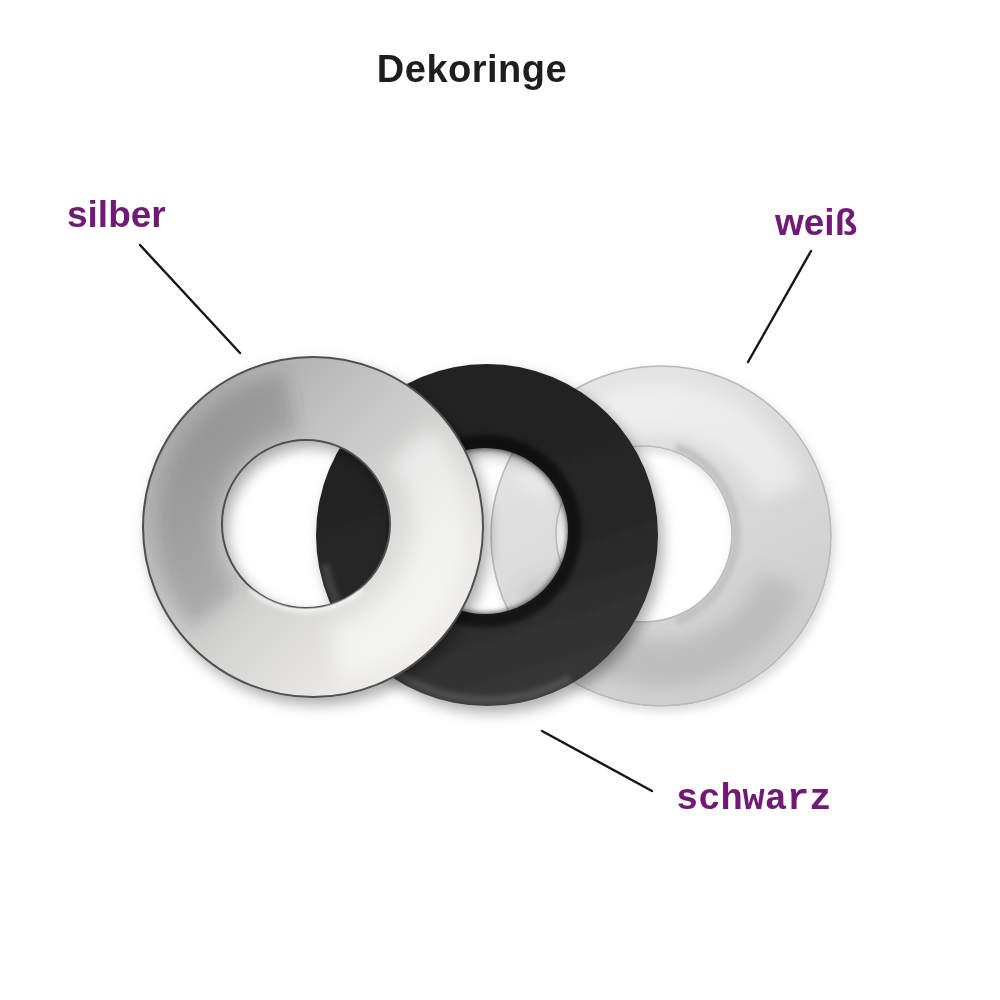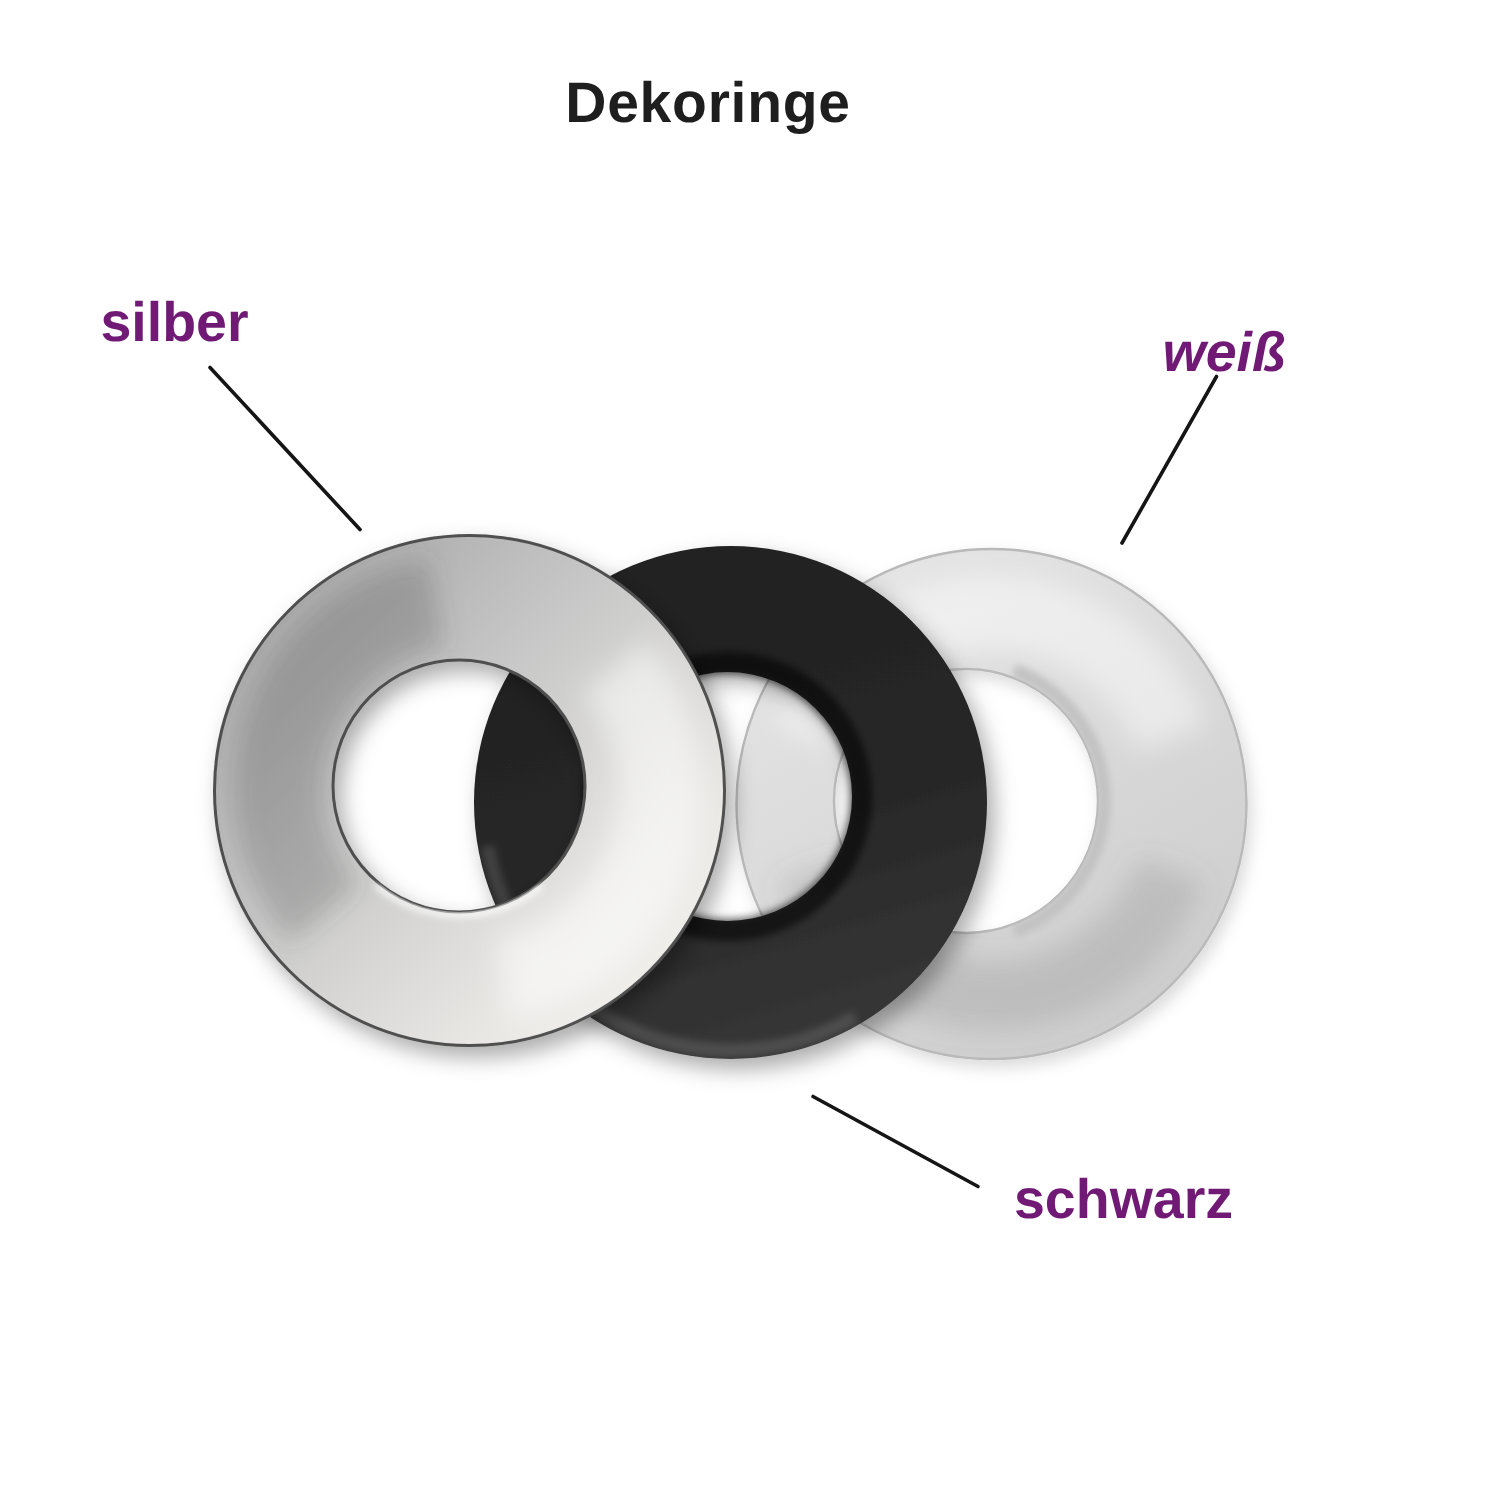--- a/index.html
+++ b/index.html
@@ -6,22 +6,22 @@
   body{width:1000px;height:1000px;overflow:hidden;
        font-family:"Liberation Sans","DejaVu Sans",sans-serif;}
   .stage{position:relative;width:1000px;height:1000px;background:#ffffff;}
   .stage svg{position:absolute;left:0;top:0;}
   .title{position:absolute;left:472px;top:50px;transform:translateX(-50%);
          font-size:38px;font-weight:700;line-height:1;color:#1e1e1e;
          letter-spacing:.5px;white-space:nowrap;}
   .callout-label{position:absolute;font-size:37px;font-weight:700;line-height:1;
                  color:#701a75;white-space:nowrap;}
   .label-silber{left:67px;top:196px;}
-  .label-weiss{left:775px;top:216px;font-style:italic;}
-  .label-schwarz{left:676px;top:781px;}
+  .label-weiss{left:775px;top:204px;}
+  .label-schwarz{left:676px;top:781px;font-family:Liberation Mono, monospace;}
 </style>
 </head>
 <body>
 
 <div class="stage">
 
   <svg width="1000" height="1000" viewBox="0 0 1000 1000">
     <defs>
       <linearGradient id="gSilver" x1="0" y1="0" x2="1" y2="1">
         <stop offset="0" stop-color="#9c9c9c"></stop>

